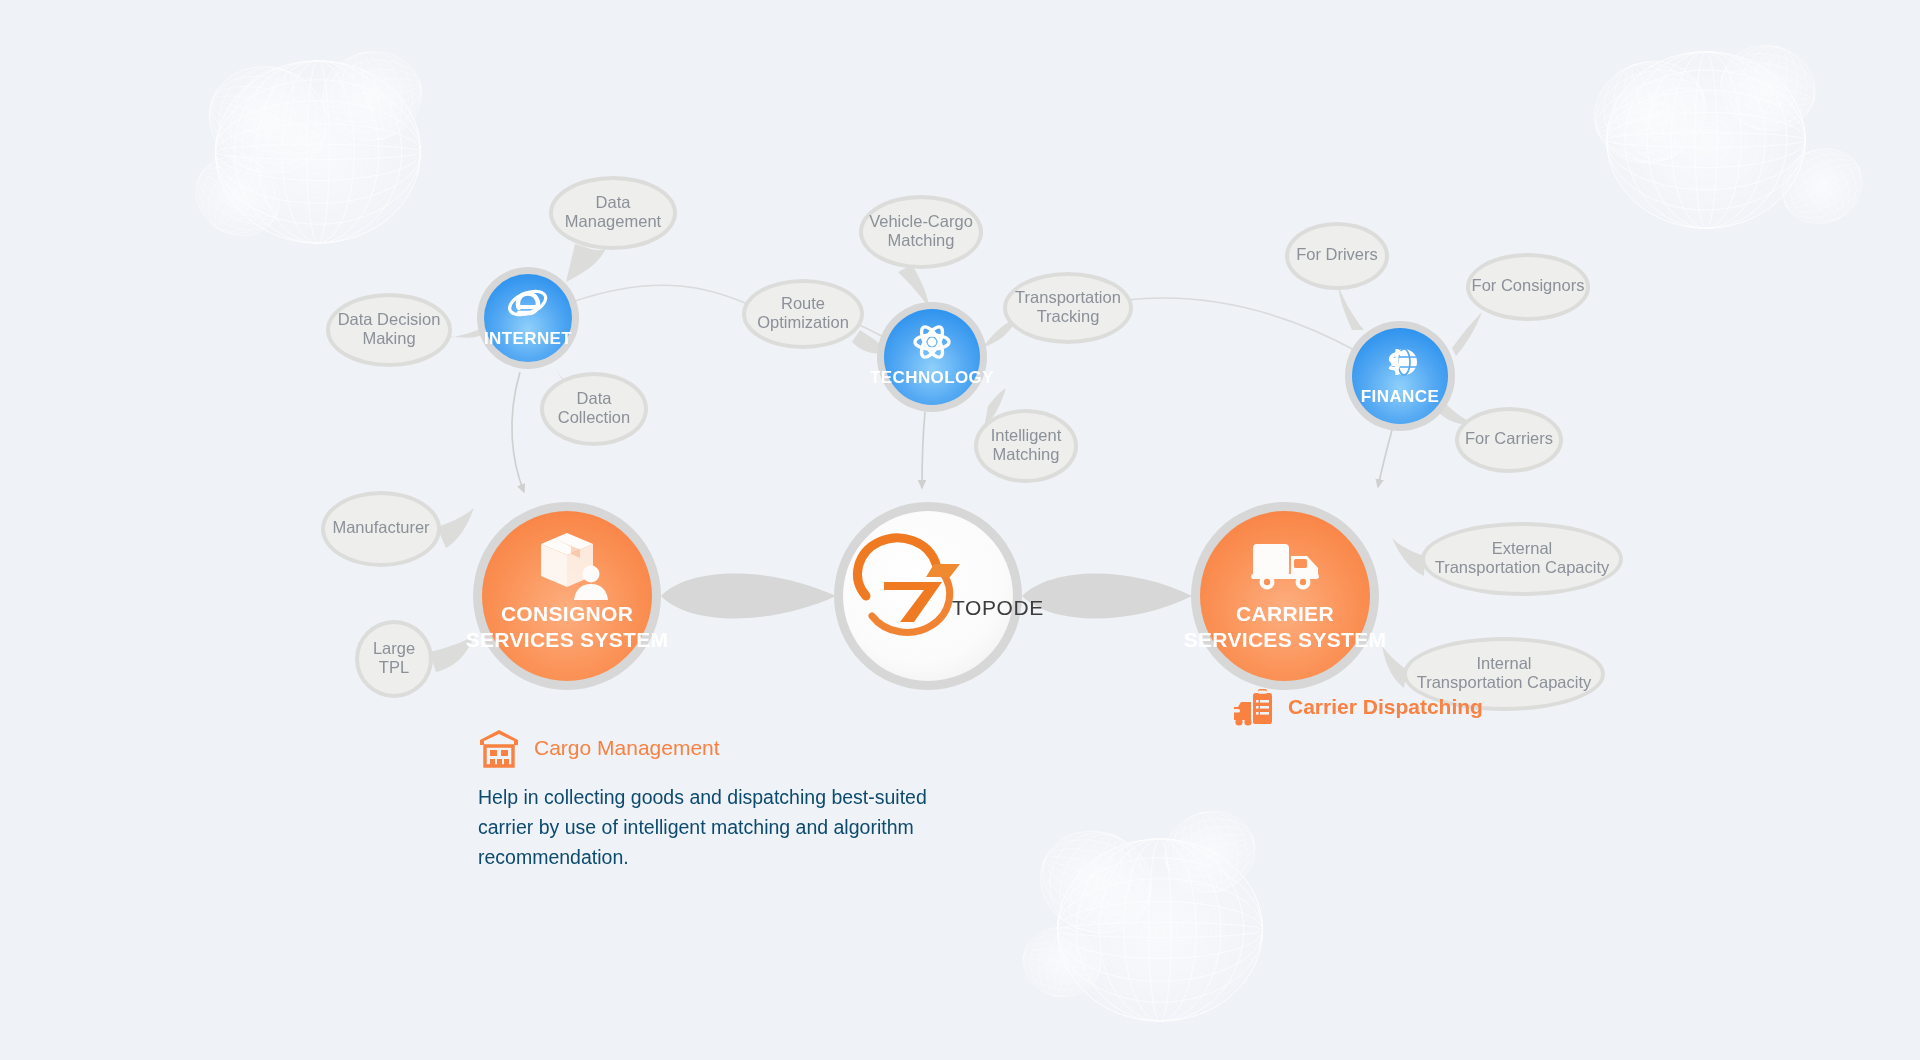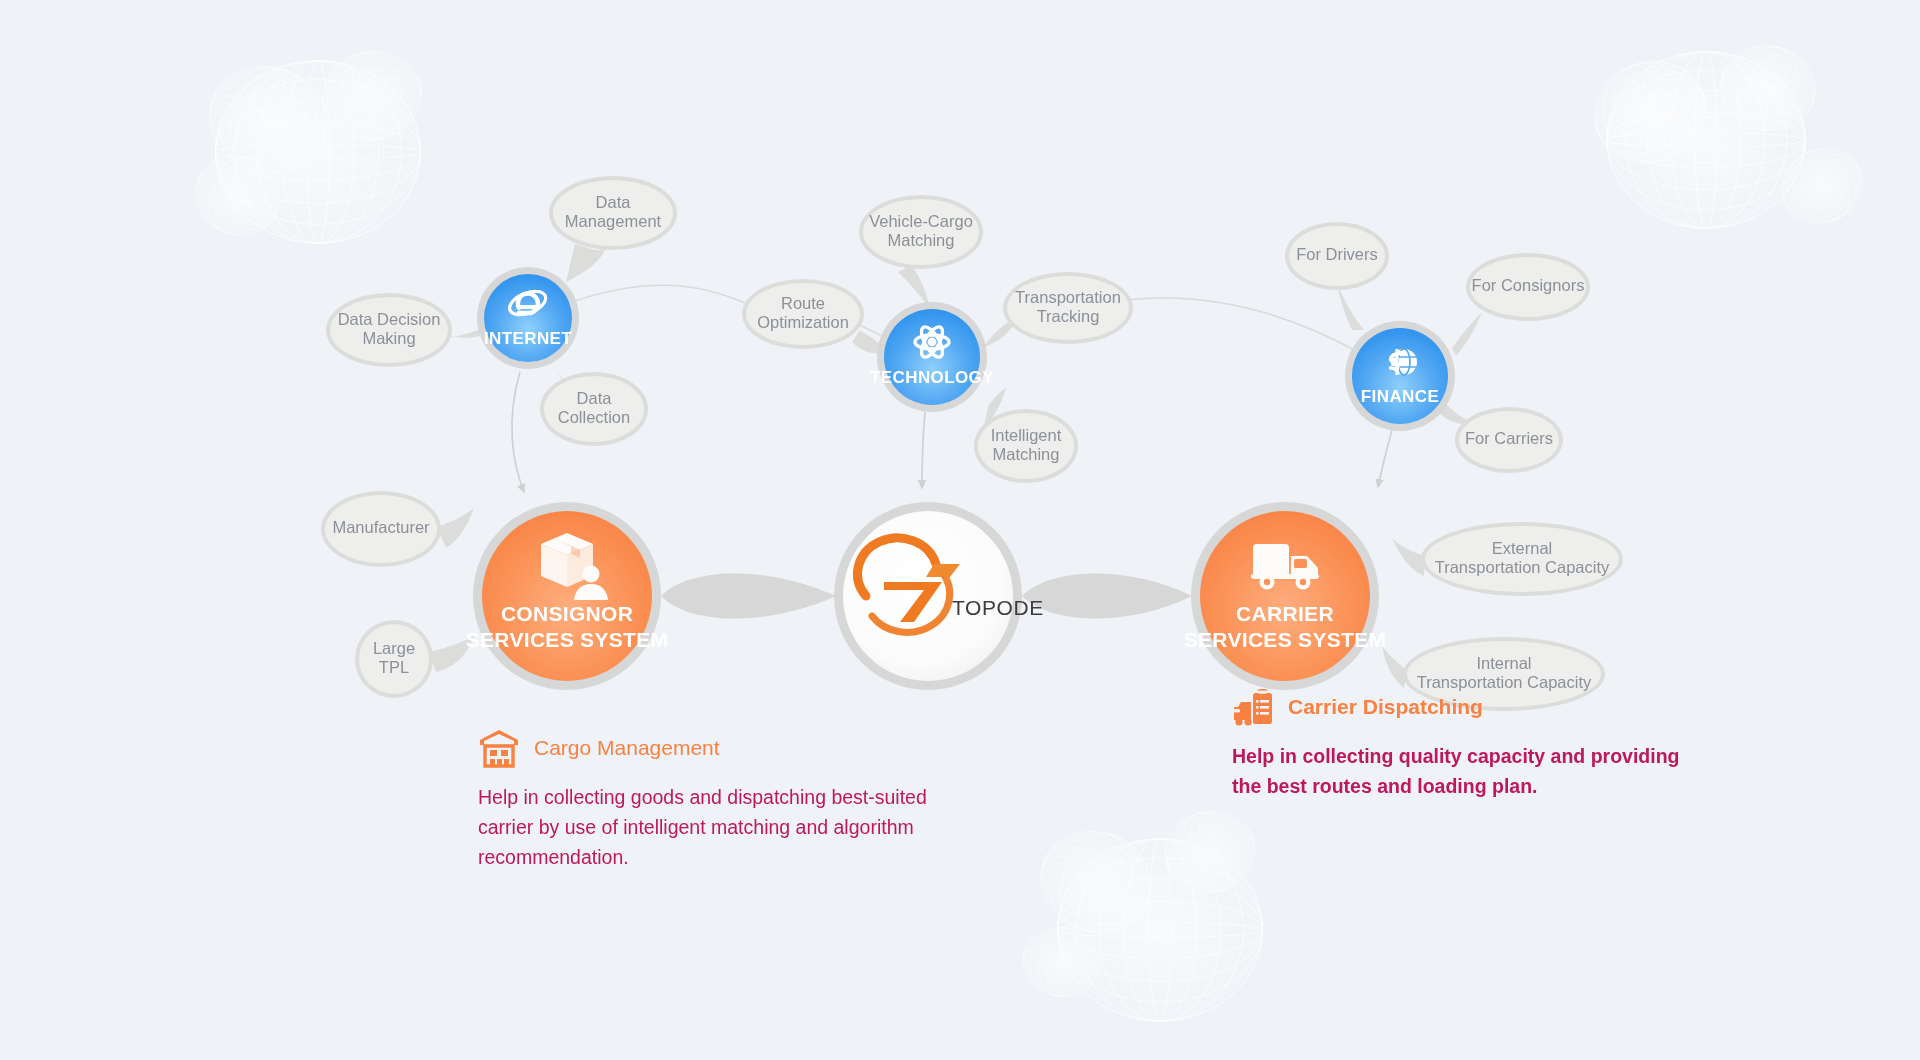--- a/index.html
+++ b/index.html
@@ -60,21 +60,21 @@
   }
   .desc-title {
     font-size: 21px;
     color: #f98141;
     font-family: "Liberation Sans", sans-serif;
     white-space: nowrap;
   }
   .desc-body {
     font-size: 19.5px;
     line-height: 1.55;
-    color: #be185d;
+    color: #0c4a6e;
     font-family: "Liberation Sans", sans-serif;
     max-width: 470px;
   }
   .desc-icon { flex: 0 0 auto; line-height: 0; }
 </style>
 </head>
 <body>
 
 <div id="stage">
 
@@ -389,16 +389,15 @@
           <rect x="28" y="13" width="9" height="2.6" fill="#eff2f7"></rect>
           <rect x="28" y="19" width="9" height="2.6" fill="#eff2f7"></rect>
           <rect x="28" y="25" width="9" height="2.6" fill="#eff2f7"></rect>
           <rect x="24" y="13" width="2.6" height="2.6" fill="#eff2f7"></rect>
           <rect x="24" y="19" width="2.6" height="2.6" fill="#eff2f7"></rect>
           <rect x="24" y="25" width="2.6" height="2.6" fill="#eff2f7"></rect>
         </svg>
       </span>
       <span class="desc-title">Carrier Dispatching</span>
     </div>
-    <div class="desc-body">Help in collecting quality capacity and providing the best routes and loading plan.</div>
   </div>
 
 </div>
 
 </body></html>

